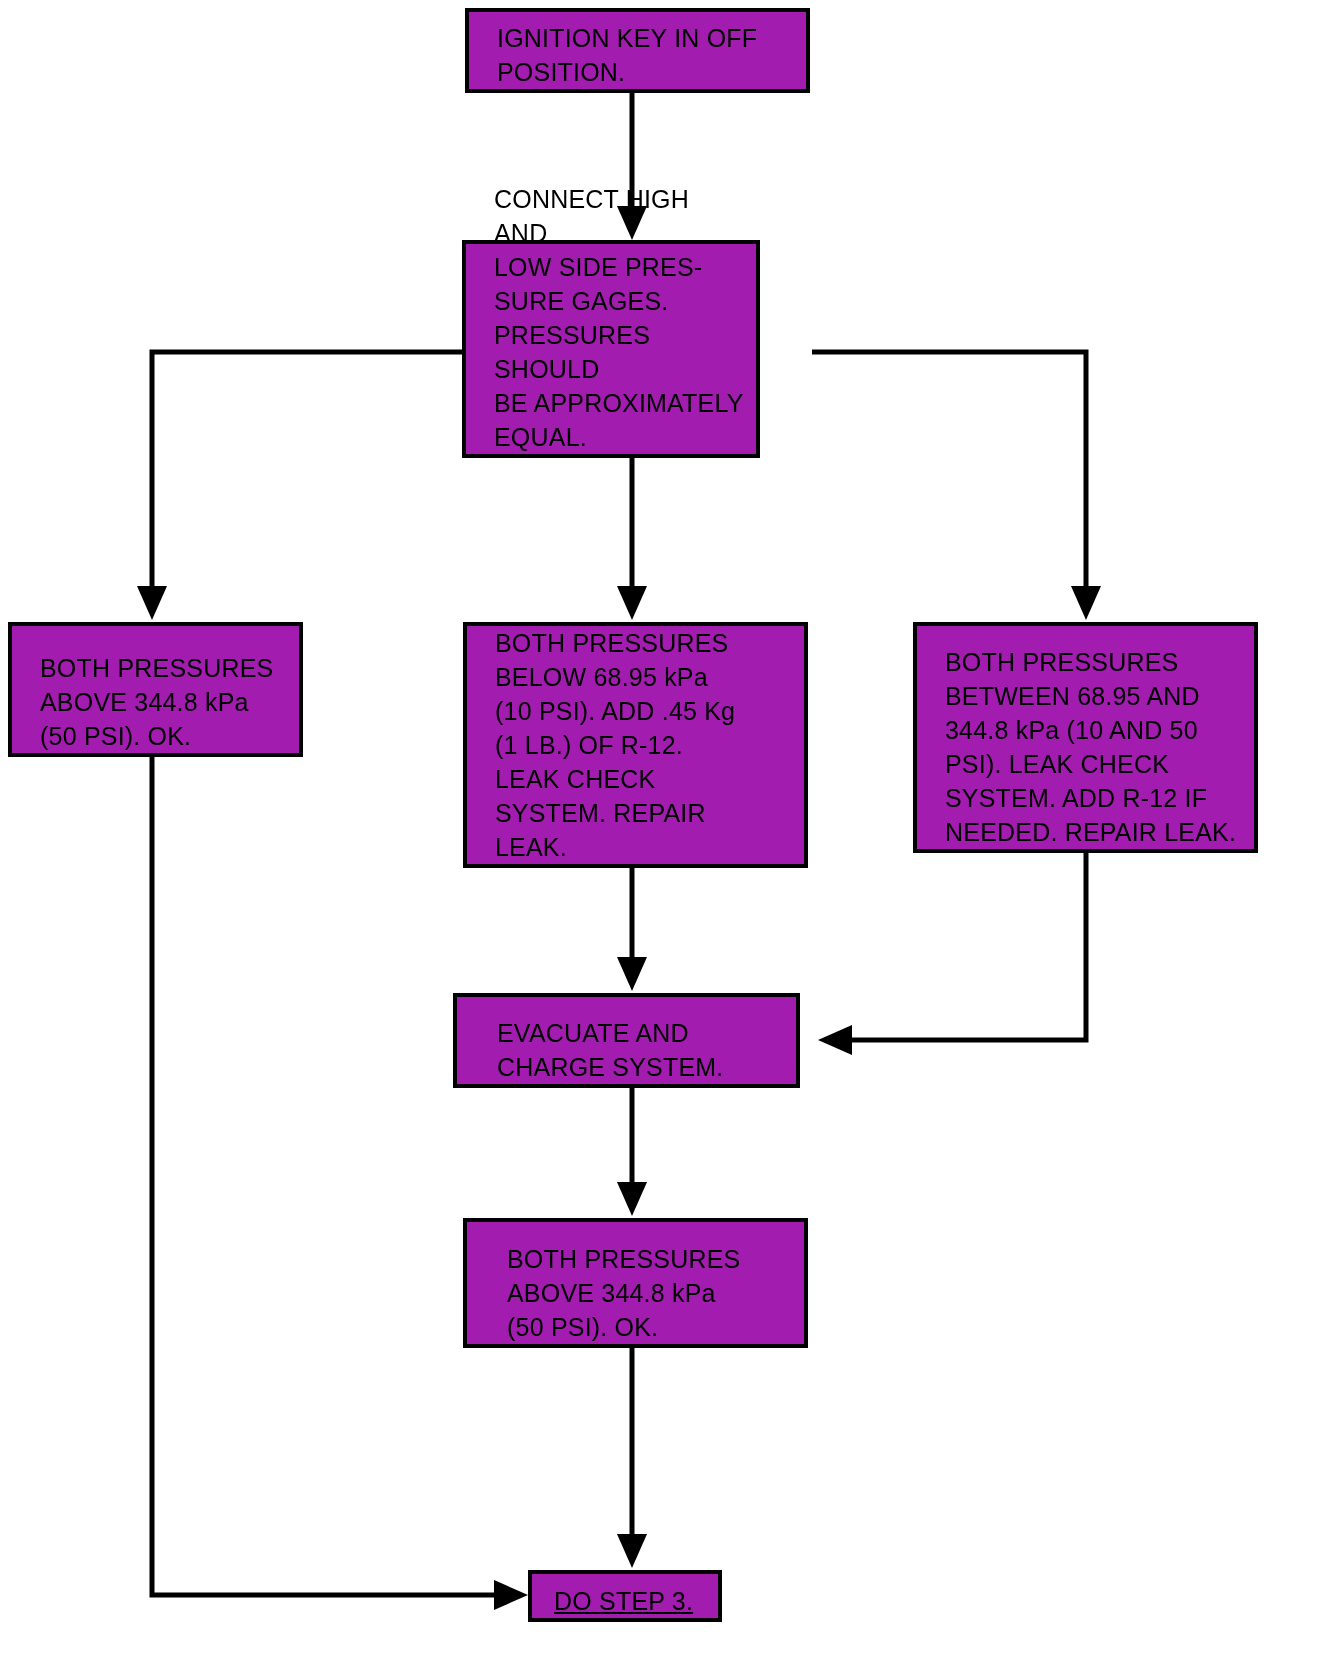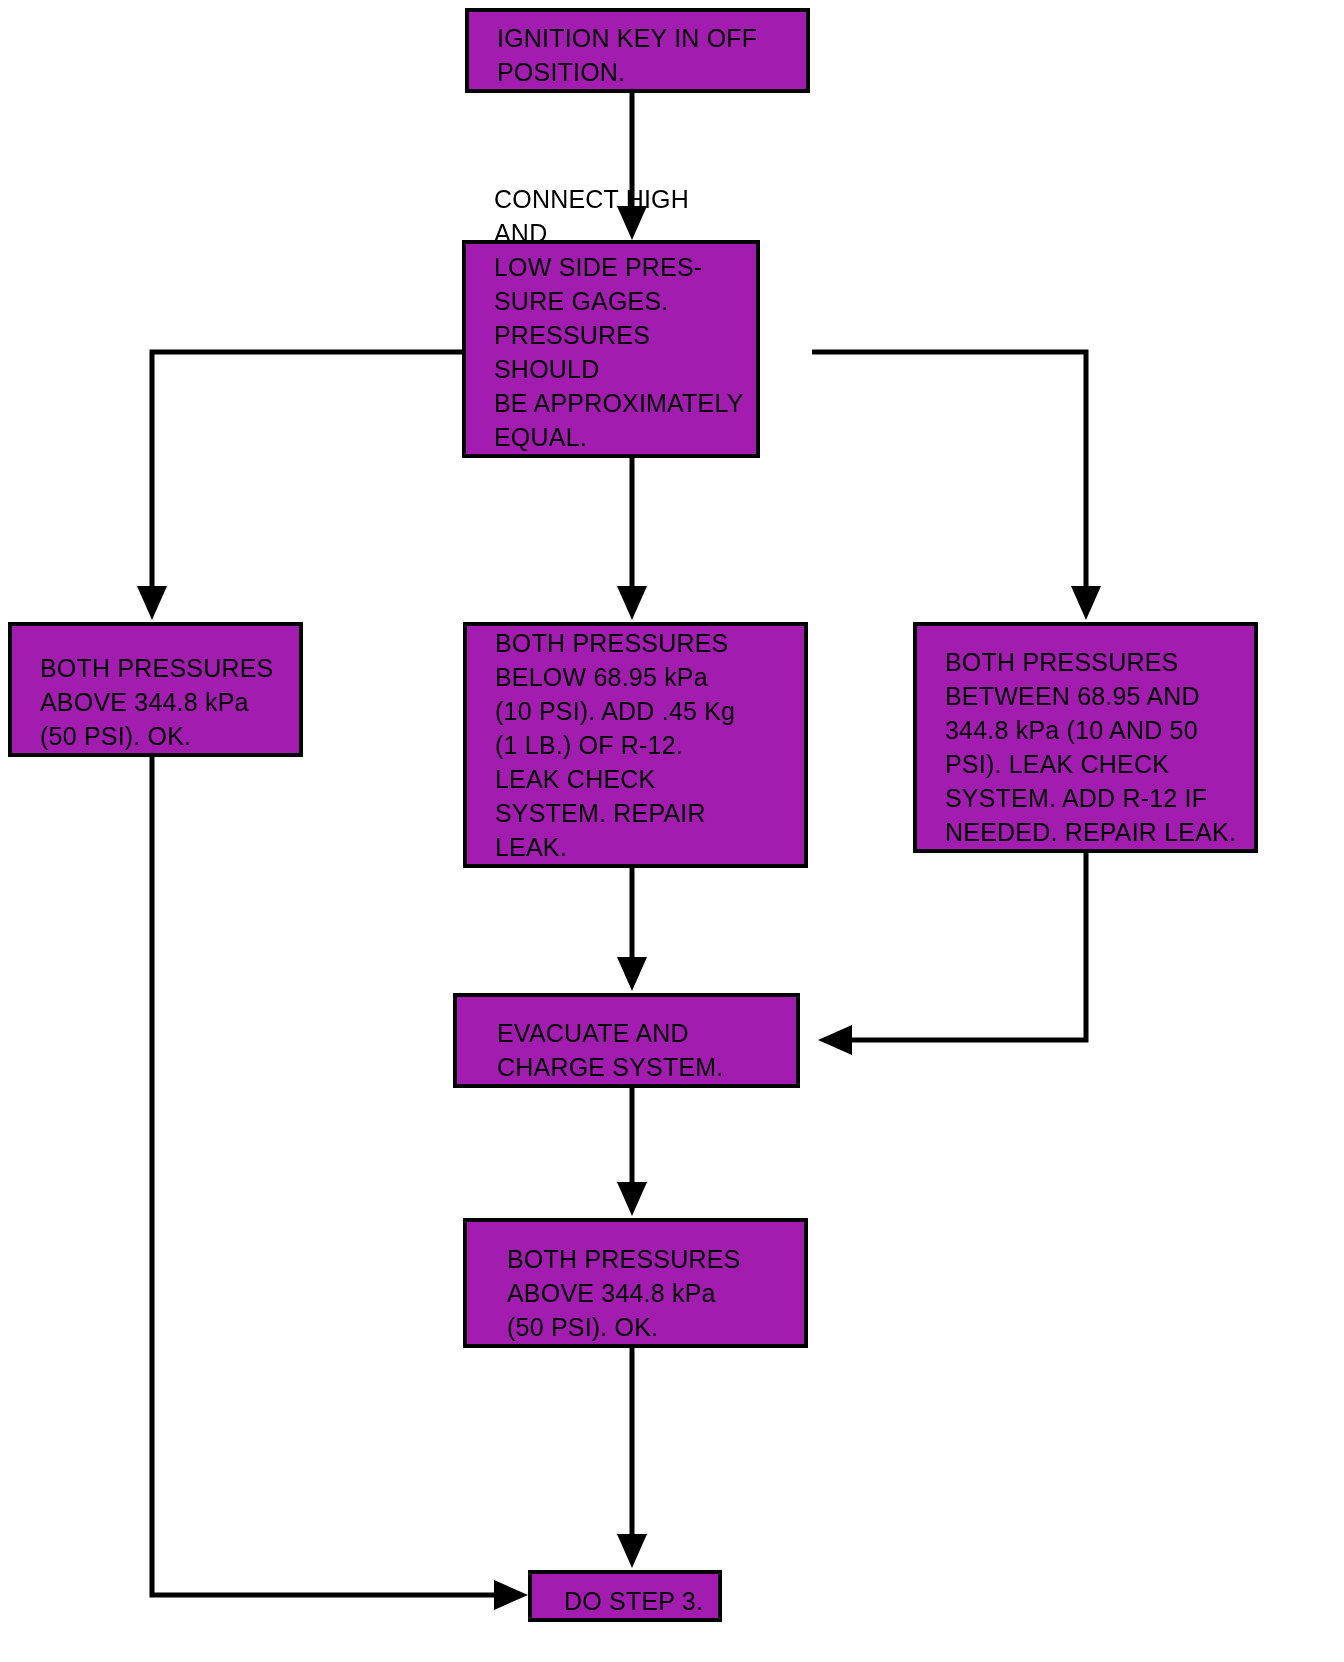--- a/index.html
+++ b/index.html
@@ -132,16 +132,16 @@
 CHARGE SYSTEM.</span>
   </div>
 
   <div class="node centered" style="left:463px; top:1218px; width:345px; height:130px;">
     <span class="txt">BOTH PRESSURES
 ABOVE 344.8 kPa
 (50 PSI). OK.</span>
   </div>
 
   <div class="node centered" style="left:528px; top:1570px; width:194px; height:52px;">
-    <span class="txt" style="padding-left:32px;">DO STEP 3.</span>
+    <span class="txt" style="padding-left:22px;text-decoration:underline;">DO STEP 3.</span>
   </div>
 
 </div>
 
 </body></html>

